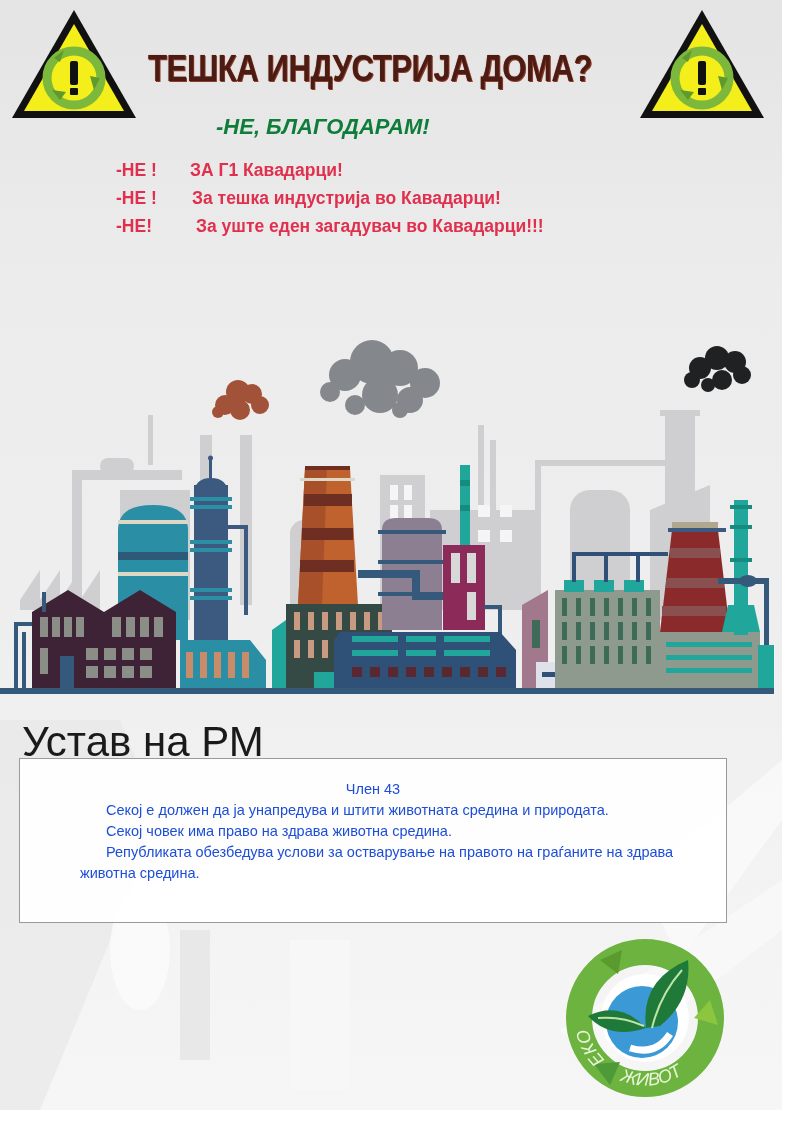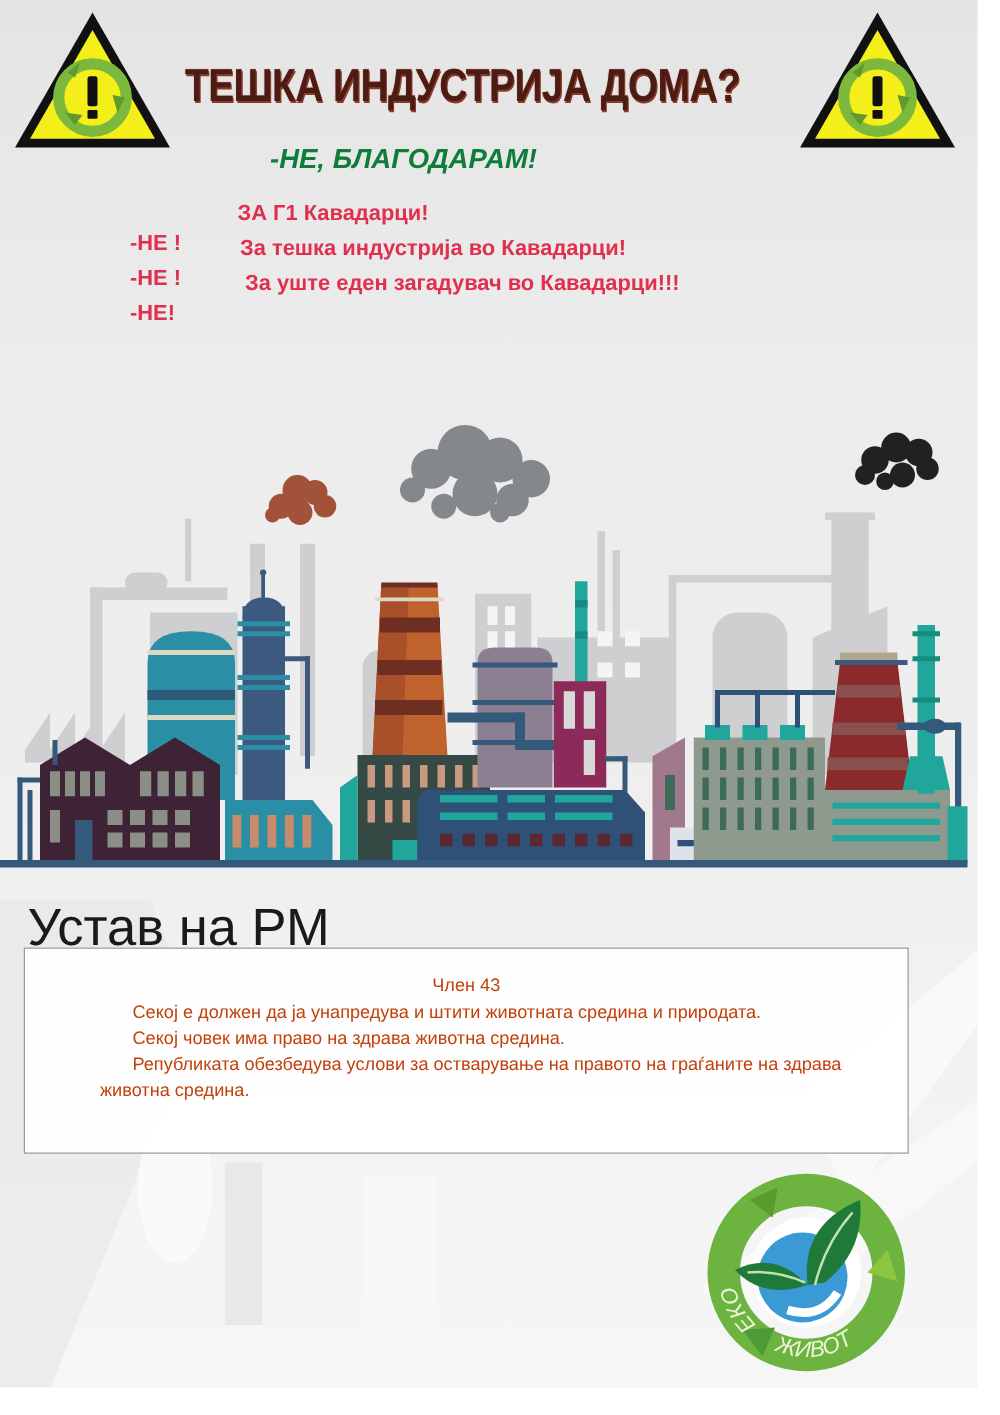--- a/index.html
+++ b/index.html
@@ -31,35 +31,35 @@
     position: absolute; left: 216px; top: 114px;
     font-weight: bold; font-style: italic; font-size: 22px; color: #0f7d3a;
     white-space: nowrap;
     text-align: center;
   }
   .slogans { position: absolute; left: 100px; top: 160px; }
   .slogan {
     position: relative; height: 28px; font-weight: bold; font-size: 17.5px; color: #e0304e;
     white-space: nowrap;
   }
-  .slogan .ne { position: absolute; left: 4px; top: 0; margin-top: 24px; }
+  .slogan .ne { position: absolute; left: 16px; top: 0; }
   .slogan .msg { position: absolute; top: 0; }
 
   .illus { position: absolute; left: 0; top: 340px; width: 782px; height: 360px; }
 
   .section-title {
     position: absolute; left: 22px; top: 706px;
     font-size: 42px; color: #1a1a1a; font-weight: normal; white-space: nowrap; margin-top: 12px;
   }
 
   .article-box {
     position: absolute; left: 19px; top: 758px; width: 708px; height: 165px;
     background: rgba(255,255,255,0.93);
     border: 1.5px solid #9a9a9a;
-    font-size: 14.5px; color: #c2410c; line-height: 21px;
+    font-size: 14.5px; color: #1d4ed8; line-height: 21px;
   }
   .article-heading { position: absolute; left: 0; width: 100%; top: 20px; text-align: center; }
   .article-body { position: absolute; left: 60px; top: 41px; width: 620px; }
   .article-body p { text-indent: 26px; }
 
   .eco-logo { position: absolute; left: 560px; top: 930px; width: 170px; height: 170px; }
 </style>
 </head>
 <body>
 

